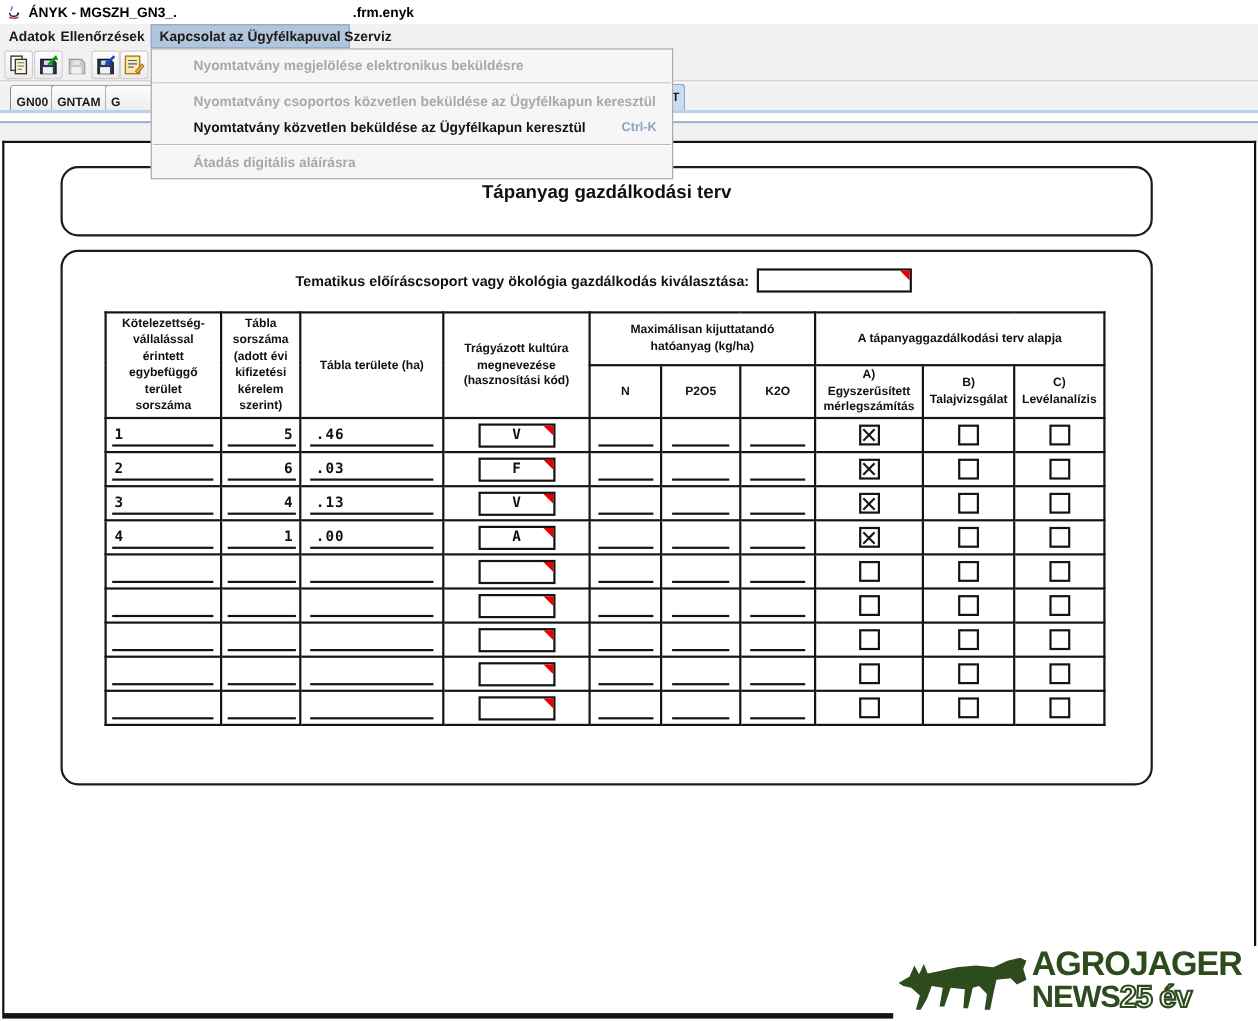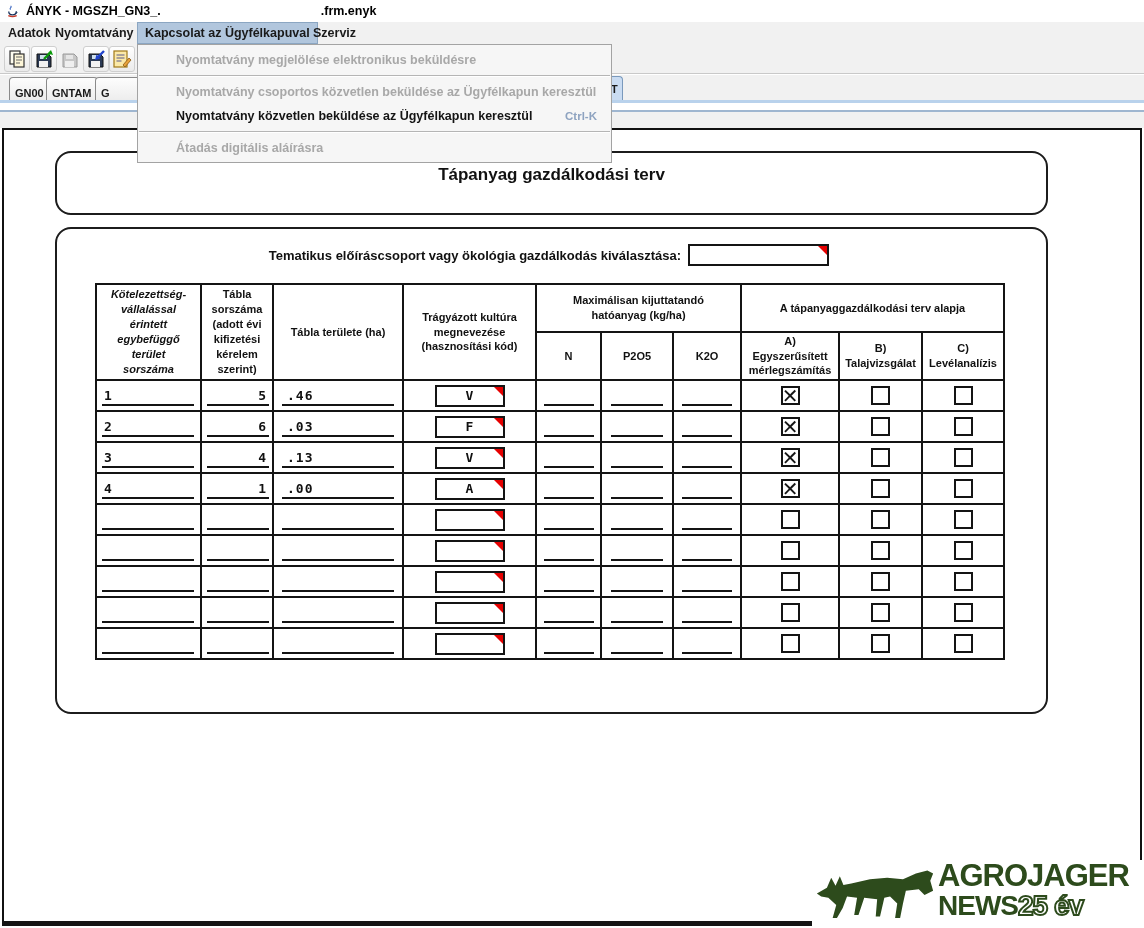--- a/index.html
+++ b/index.html
@@ -42,21 +42,21 @@
   .form-title{position:absolute;left:55px;top:165px;width:993px;text-align:center;font-size:17px;font-weight:bold;color:#111;z-index:3;}
   .sel-label{position:absolute;left:255px;top:248px;width:426px;text-align:right;font-size:13px;font-weight:bold;color:#111;z-index:3;}
   .sel-input{position:absolute;left:688px;top:244px;width:141px;height:22px;border:2px solid #141414;background:#fff;z-index:3;}
   .corner{position:absolute;top:0;right:0;width:0;height:0;border-top:9px solid #e60000;border-left:9px solid transparent;}
 
   
   table.grid{position:absolute;left:95px;top:283px;width:908px;border-collapse:collapse;table-layout:fixed;z-index:3;background:#fff;}
   table.grid th, table.grid td{border:2px solid #141414;}
   table.grid th{font-size:11px;font-weight:bold;color:#111;text-align:center;vertical-align:middle;line-height:1.35;background:#fff;}
   tr.h1{height:48px;} tr.h2{height:48px;}
-  th.p10{padding:0 10px;font-style:italic;} th.p6{padding:0 6px;} th.p14{padding:0 14px;} th.pg1{padding:0 16px;} th.pg2{padding:0 34px;} th.pa{padding:0 5px;}
+  th.p10{padding:0 10px;} th.p6{padding:0 6px;} th.p14{padding:0 14px;} th.pg1{padding:0 16px;} th.pg2{padding:0 34px;} th.pa{padding:0 5px;}
   tbody tr{height:31px;}
   tbody td{vertical-align:bottom;}
   tbody td.mid{vertical-align:middle;}
   .fld{display:flex;align-items:flex-end;border-bottom:2px solid #141414;height:21px;margin:0 0 4px 5px;}
   .fld .val{font-family:"DejaVu Sans Mono",monospace;font-weight:bold;font-size:13px;letter-spacing:1px;color:#111;padding:0 2px 1px;}
   .c1f{width:92px;}
   .c2f{width:62px;justify-content:flex-end;}
   .c3f{width:112px;margin-left:8px;} .c3f .val{padding-left:5px;}
   .c5f{width:50px;margin:0 auto 4px;} .c6f{width:52px;margin:0 auto 4px;} .c7f{width:50px;margin:0 auto 4px;}
   .kbox{position:relative;width:70px;height:22px;border:2px solid #141414;margin:0 auto;display:flex;align-items:center;justify-content:center;background:#fff;}
@@ -88,21 +88,21 @@
     <path d="M11.5 8.5c1.8-.6 1.8 1.6-.3 1.8" stroke="#16325c" fill="none" stroke-width="1"></path>
   </svg>
   <span class="wtitle">ÁNYK - MGSZH_GN3_.</span>
   <span class="wtitle2">.frm.enyk</span>
 </div>
 
 <div class="chrome-bg"></div>
 
 <div class="menubar">
   <div class="mitem" style="left:1px;">Adatok</div>
-  <div class="mitem" style="left:48px;">Nyomtatvány</div>
+  <div class="mitem" style="left:48px;">Ellenőrzések</div>
   <div class="mitem sel" style="left:137px;">Kapcsolat az Ügyfélkapuval</div>
   <div class="mitem" style="left:306px;">Szerviz</div>
 </div>
 
 <div class="toolbar">
   <div class="tbtn" style="left:4px;">
     <svg width="20" height="20" viewBox="0 0 20 20">
       <rect x="3" y="2" width="10" height="13" fill="#fffdf0" stroke="#333" stroke-width="1.2"></rect>
       <rect x="7" y="5" width="10" height="13" fill="#fdf6d8" stroke="#333" stroke-width="1.2"></rect>
       <path d="M9 8h6M9 11h6M9 14h4" stroke="#666" stroke-width="1"></path>

